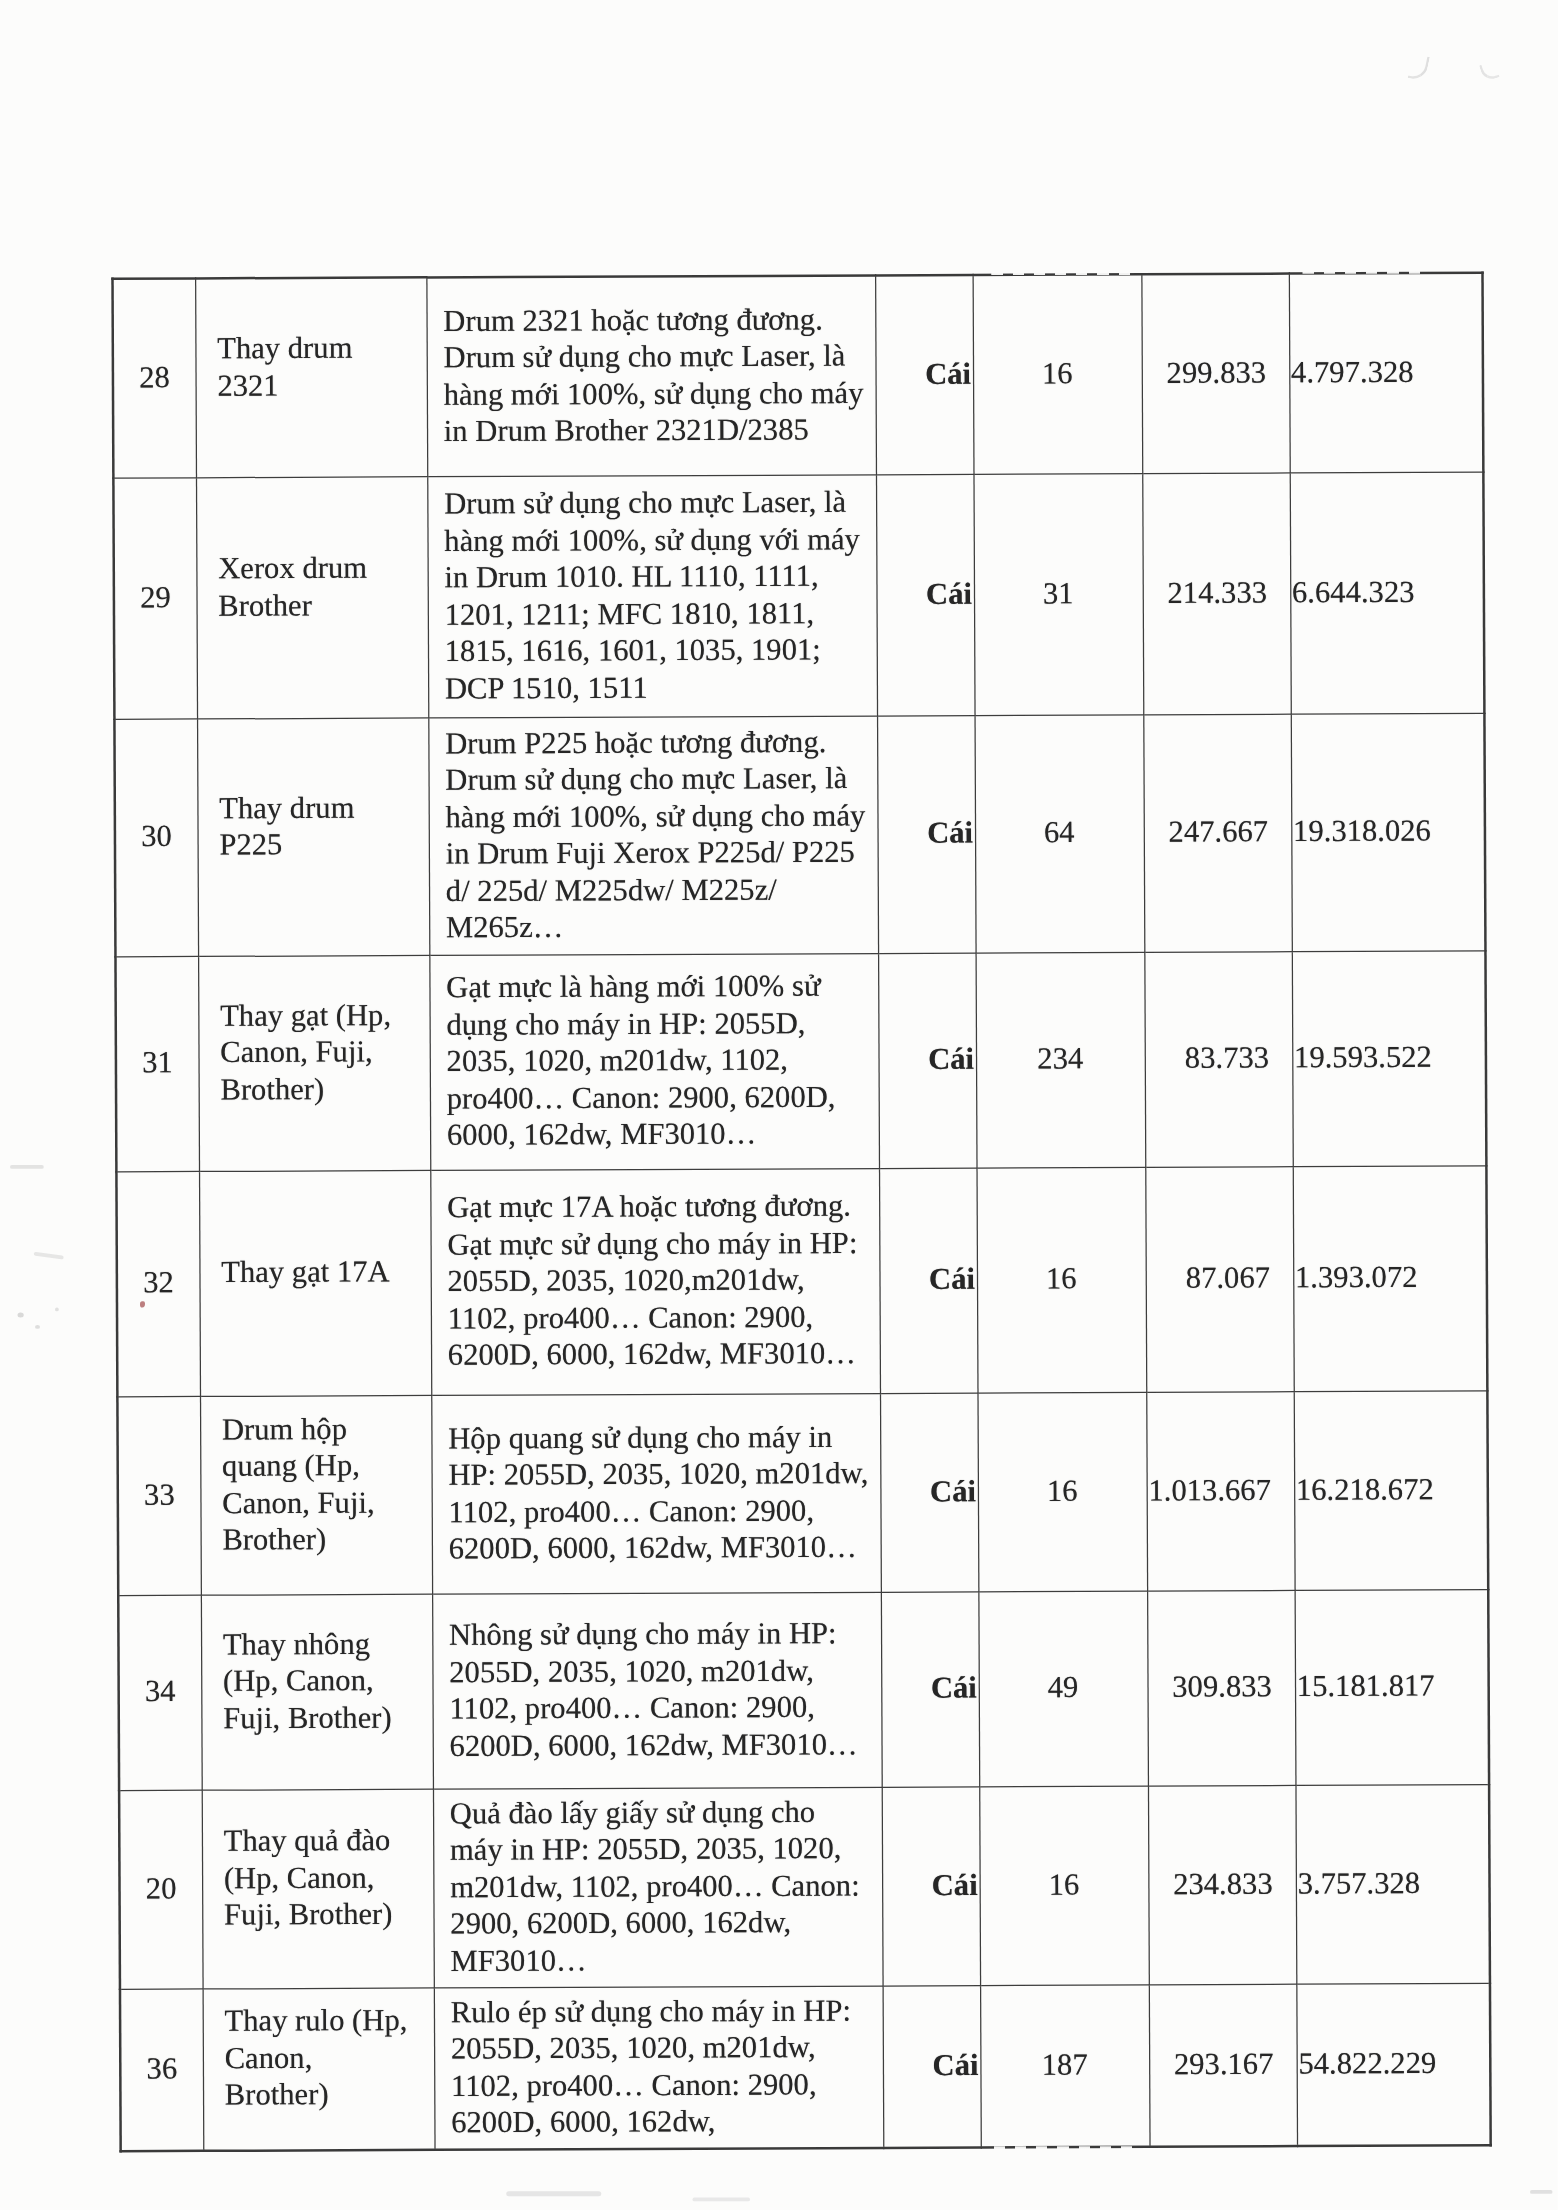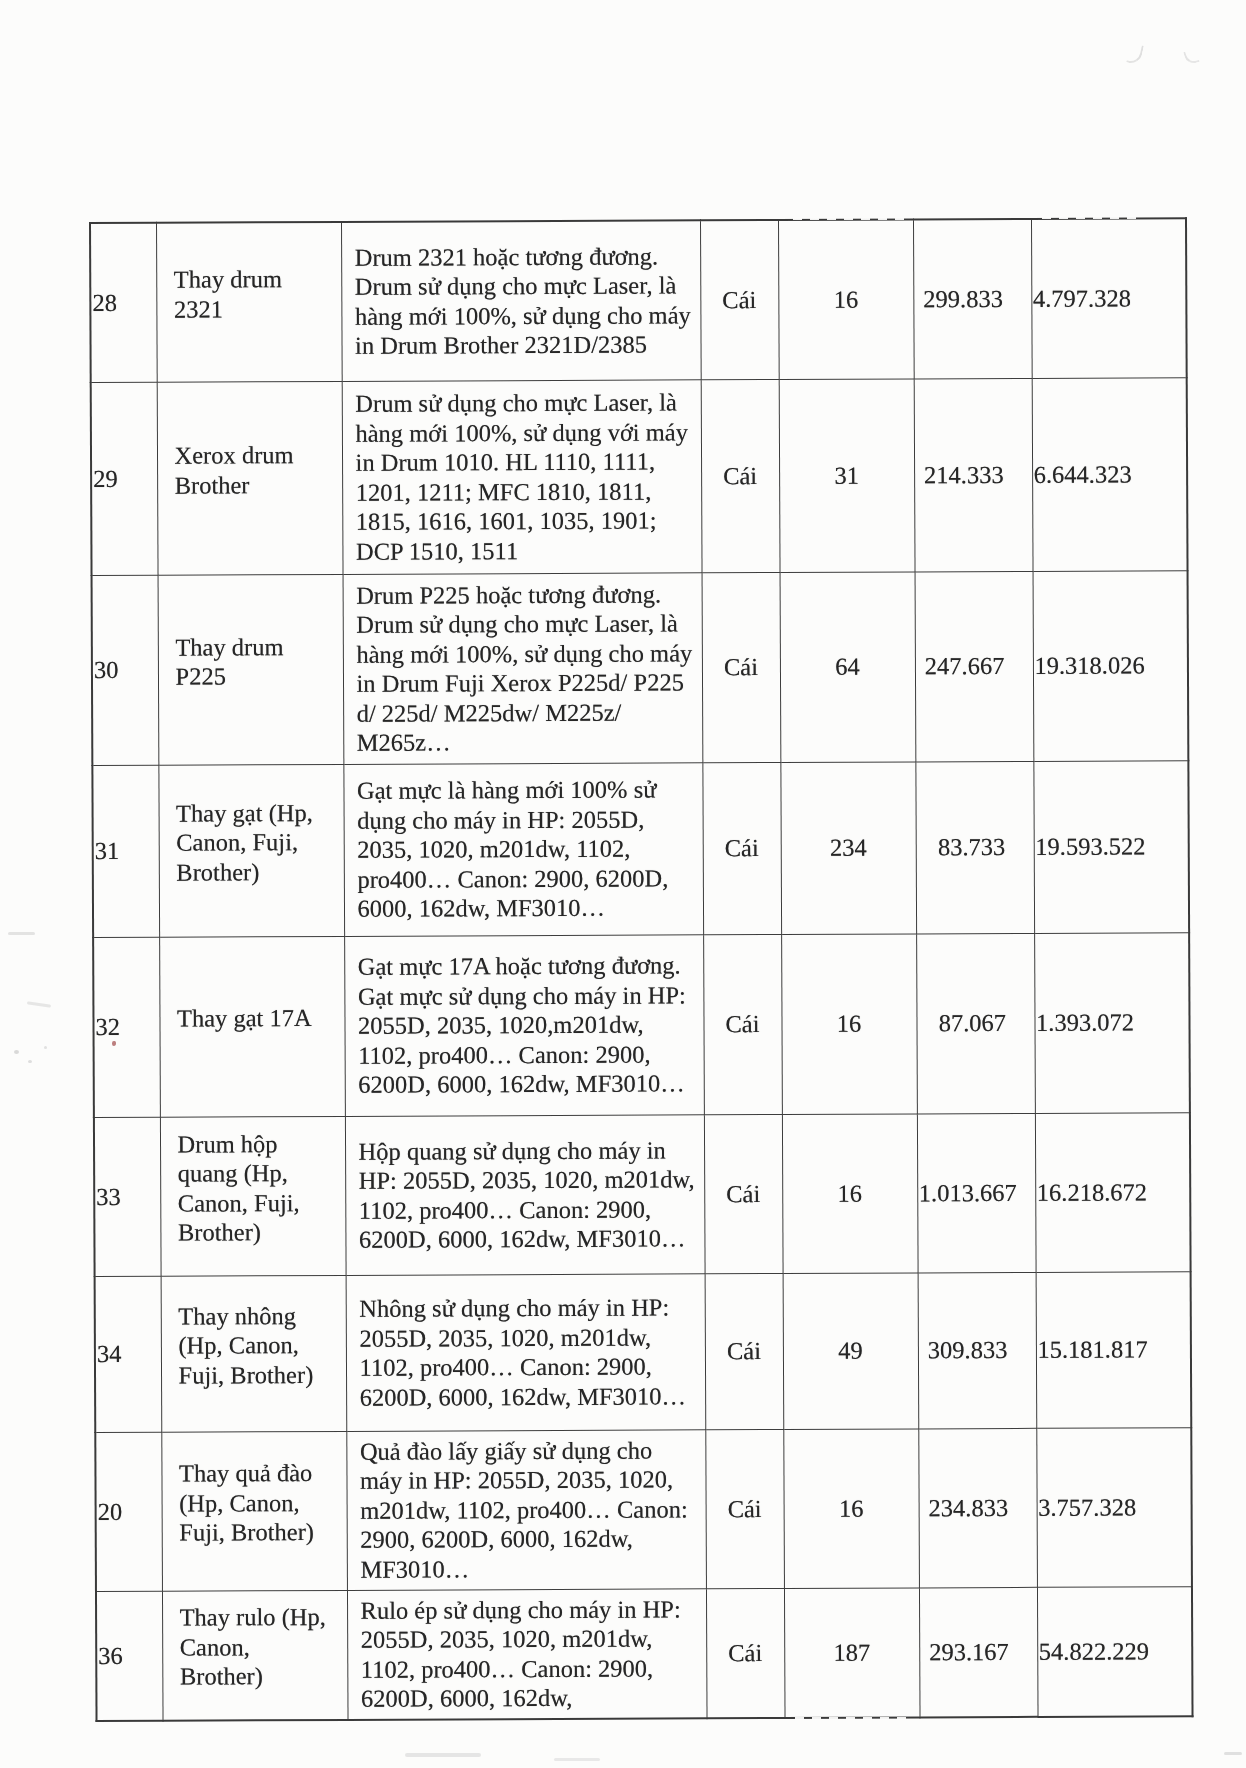--- a/index.html
+++ b/index.html
@@ -40,26 +40,26 @@
     overflow:hidden;
   }
   col.w-stt{width:66px;}
   col.w-name{width:185px;}
   col.w-desc{width:359px;}
   col.w-unit{width:78px;}
   col.w-qty{width:135px;}
   col.w-price{width:118px;}
   col.w-total{width:155px;}
 
-  td.c-stt{text-align:left;font-size:25px;}
+  td.c-stt{text-align:center;font-size:25px;}
   td.c-name{padding:4px 8px 20px 17px;text-align:left;}
   td.c-desc{padding:5px 8px 5px 13px;text-align:left;}
-  td.c-unit{text-align:center;}
+  td.c-unit{text-align:right;font-weight:bold;}
   td.c-qty{text-align:center;}
-  td.c-price{text-align:right;padding-right:28px;}
+  td.c-price{text-align:right;padding-right:18px;}
   td.c-total{text-align:left;padding-right:30px;}
 
   tbody tr:nth-child(1){height:159px;}
   tbody tr:nth-child(2){height:193px;}
   tbody tr:nth-child(3){height:190px;}
   tbody tr:nth-child(4){height:172px;}
   tbody tr:nth-child(5){height:180px;}
   tbody tr:nth-child(6){height:159px;}
   tbody tr:nth-child(7){height:156px;}
   tbody tr:nth-child(8){height:159px;}

